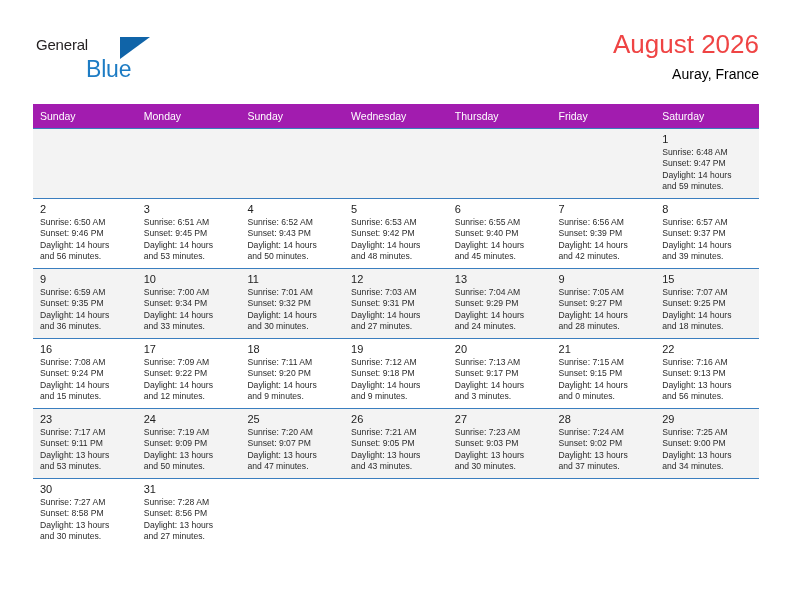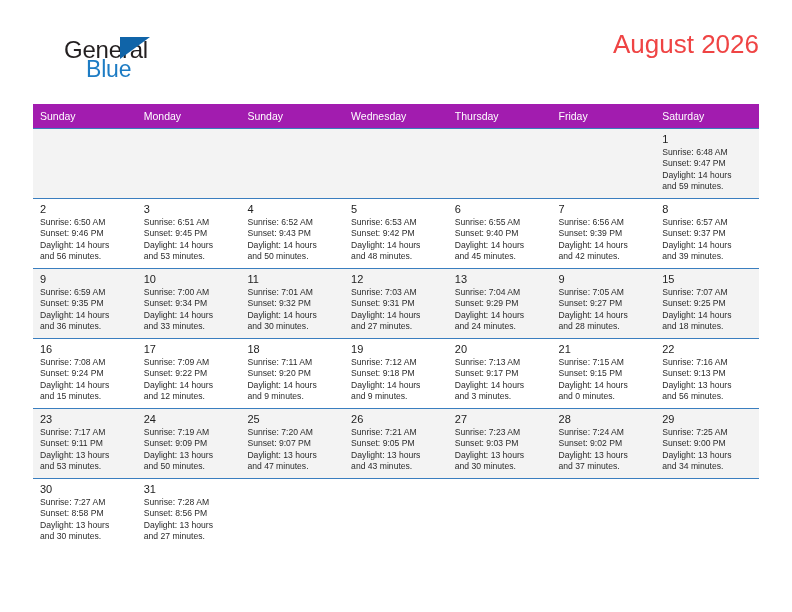--- a/index.html
+++ b/index.html
@@ -33,25 +33,24 @@
     position: absolute;
     left: 36px;
     top: 36px;
     width: 170px;
     height: 52px;
   }
   .logo-general {
     position: absolute;
     left: 0;
     top: 0;
-    font-size: 24px;
+    font-size: 15px;
     letter-spacing: -0.2px;
     color: #231f20;
     font-family: "Liberation Sans", sans-serif;
-    margin-left: 28px;
   }
   .logo-blue {
     position: absolute;
     left: 50px;
     top: 20px;
     font-size: 23px;
     letter-spacing: -0.2px;
     color: #1d7cc4;
     font-family: "Liberation Sans", sans-serif;
   }
@@ -150,20 +149,21 @@
   <div class="header">
 
     <div class="logo">
       <span class="logo-general">General</span>
       <span class="logo-triangle"></span>
       <span class="logo-blue">Blue</span>
     </div>
 
     <div class="title-block">
       <div class="cal-title">August 2026</div>
+      <div class="cal-subtitle">Auray, France</div>
     </div>
 
   </div>
 
   <table class="calendar">
     <thead>
       <tr id="weekday-row">
           <th>Sunday</th>
           <th>Monday</th>
           <th>Sunday</th>

